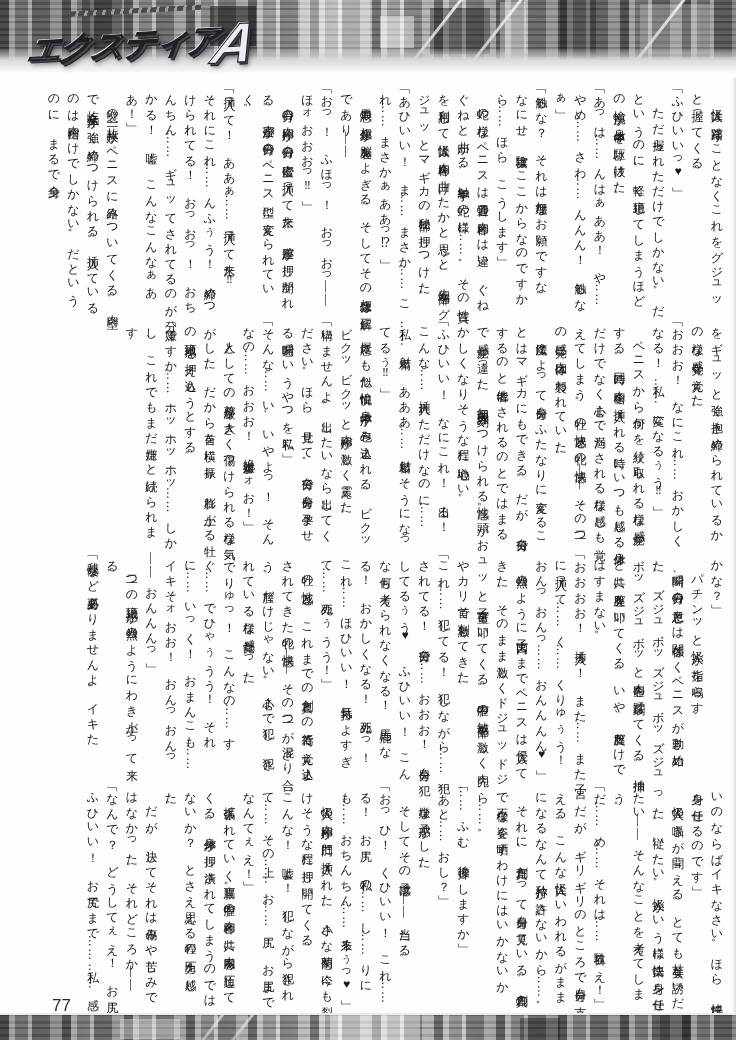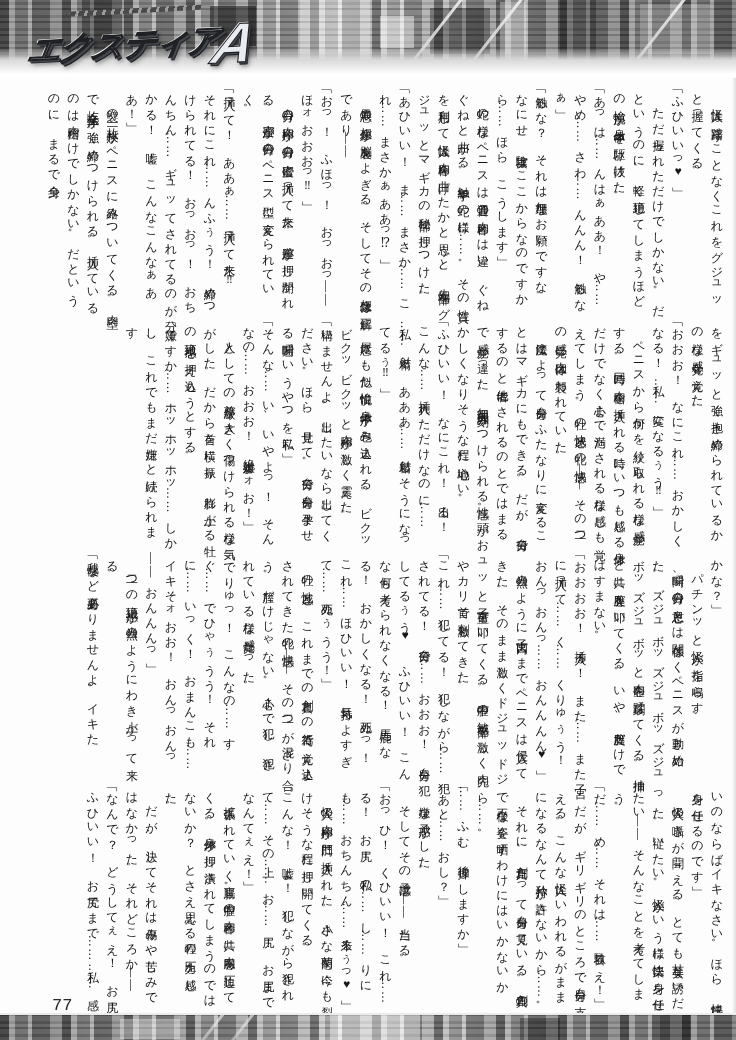--- a/index.html
+++ b/index.html
@@ -49,21 +49,21 @@
   .logo .suffix{font-size:56px;margin-left:-4px;display:inline-block;vertical-align:-12px;
         transform:skewX(-6deg);}
 
   
   .band{position:absolute;left:34px;width:692px;height:229px;
         writing-mode:vertical-rl;text-orientation:mixed;white-space:pre-line;
         font-size:12px;line-height:19.5px;letter-spacing:1.55px;color:#171717;}
   .band1{top:86px;} .band2{top:319px;} .band3{top:552px;} .band4{top:784px;}
 
   .page-number{position:absolute;left:52px;top:996px;font-size:17px;color:#2a2a2a;
-        font-family:Liberation Mono, monospace;}
+        font-family:Liberation Sans, sans-serif;}
   .edge-shade{position:absolute;right:0;top:62px;width:4px;height:951px;
         background:linear-gradient(90deg, rgba(0,0,0,0), rgba(0,0,0,.12));}
 </style>
 </head>
 <body>
 
 <div class="page">
 
   <div class="banner top">
     <div class="blk b1"></div>

